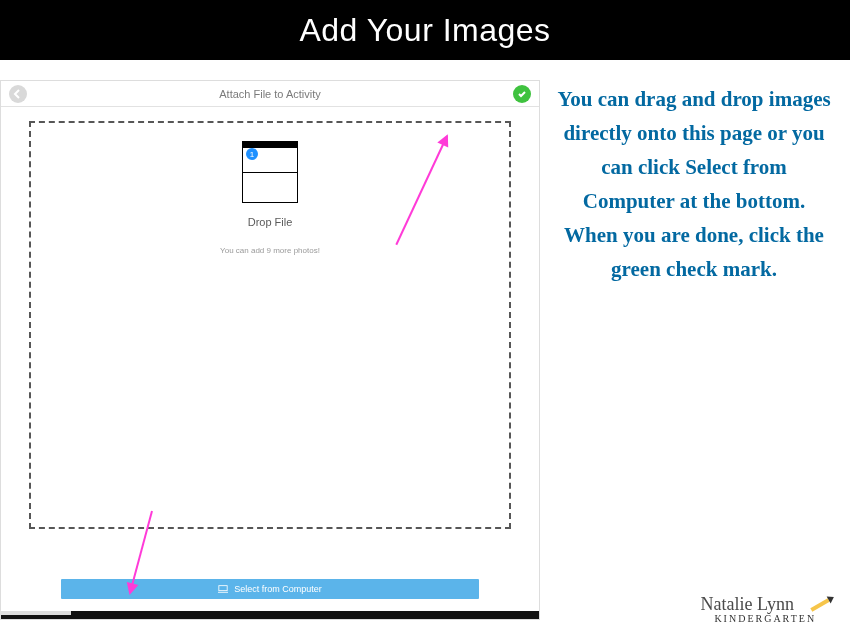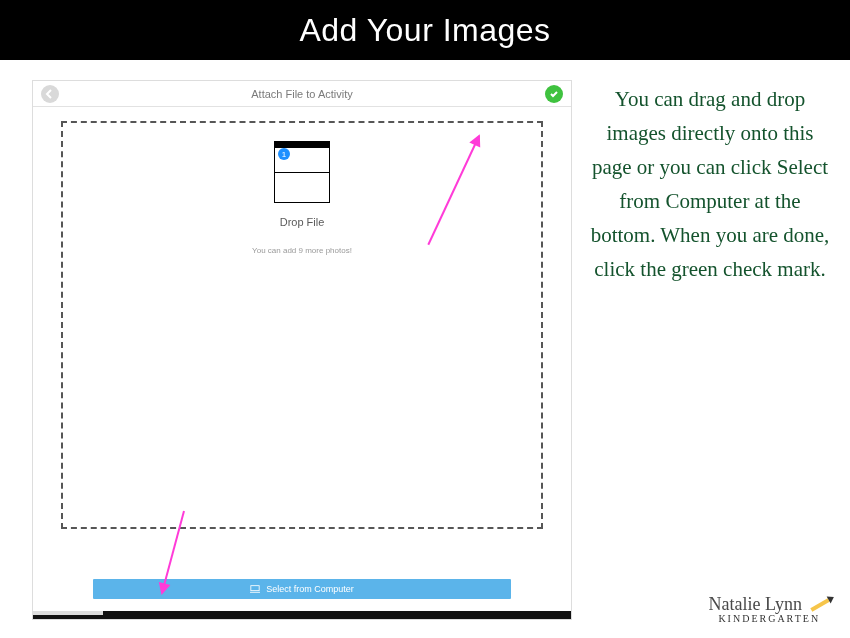--- a/index.html
+++ b/index.html
@@ -20,21 +20,21 @@
   }
   .title-bar h1 {
     color: #fff;
     font-size: 32px;
     font-weight: 400;
     letter-spacing: 0.5px;
   }
   .content-row {
     display: flex;
     height: 578px;
-    padding: 20px 12px 8px 32px;
+    padding: 20px 12px 8px 0;
     gap: 12px;
   }
   .screenshot {
     width: 540px;
     height: 540px;
     border: 1px solid #ddd;
     background: #fff;
     position: relative;
     overflow: hidden;
   }
@@ -212,39 +212,39 @@
     top: 430px;
     height: 85px;
     transform: rotate(15deg);
   }
   
   .instructions {
     flex: 1;
     padding: 2px 6px 0 4px;
     font-size: 21px;
     line-height: 1.62;
-    color: #14532d;
+    color: #0369a1;
     text-align: center;
     font-family: "Comic Sans MS", "Chalkboard SE", cursive;
-    font-weight: 400;
+    font-weight: 700;
   }
   .footer-logo {
     position: absolute;
     right: 20px;
     bottom: 14px;
     text-align: right;
     font-family: "Brush Script MT", cursive;
     color: #4a4a4a;
   }
   .footer-logo .name {
     font-size: 18px;
     display: flex;
     align-items: center;
     justify-content: flex-end;
-    gap: 8px;
+    gap: 16px;
   }
   .footer-logo .pencil {
     display: inline-block;
     width: 20px;
     height: 4px;
     background: #f6c54a;
     position: relative;
     transform: rotate(-30deg);
   }
   .footer-logo .pencil::after {

